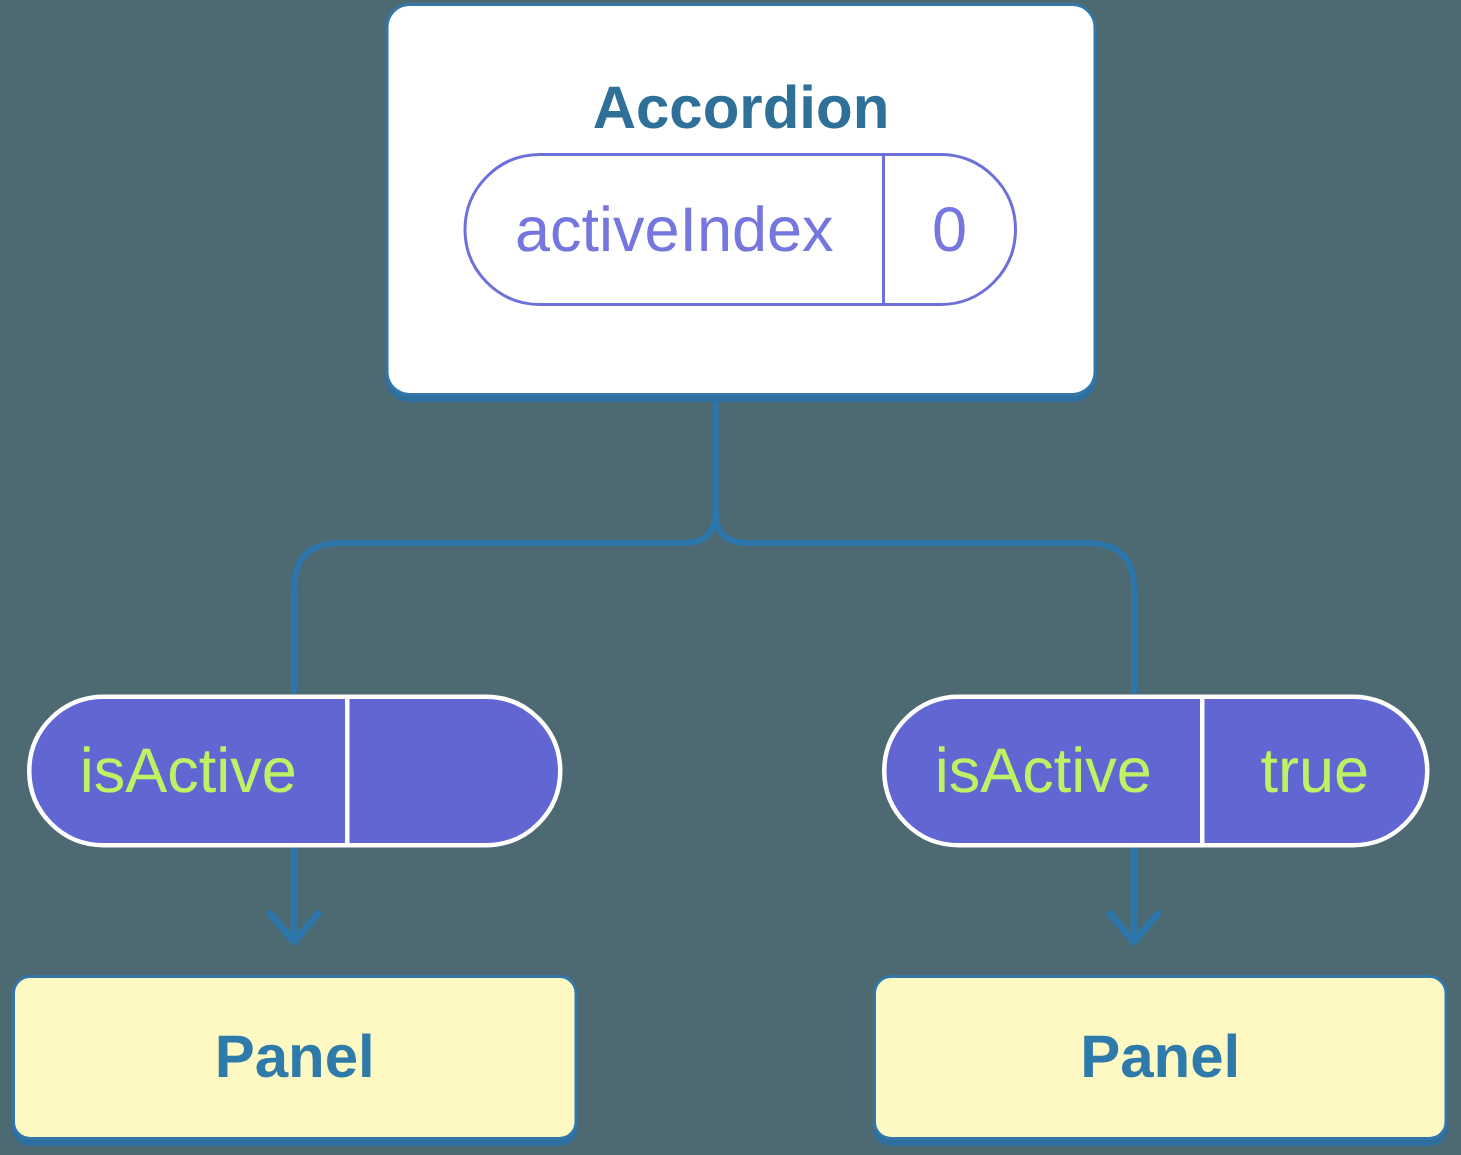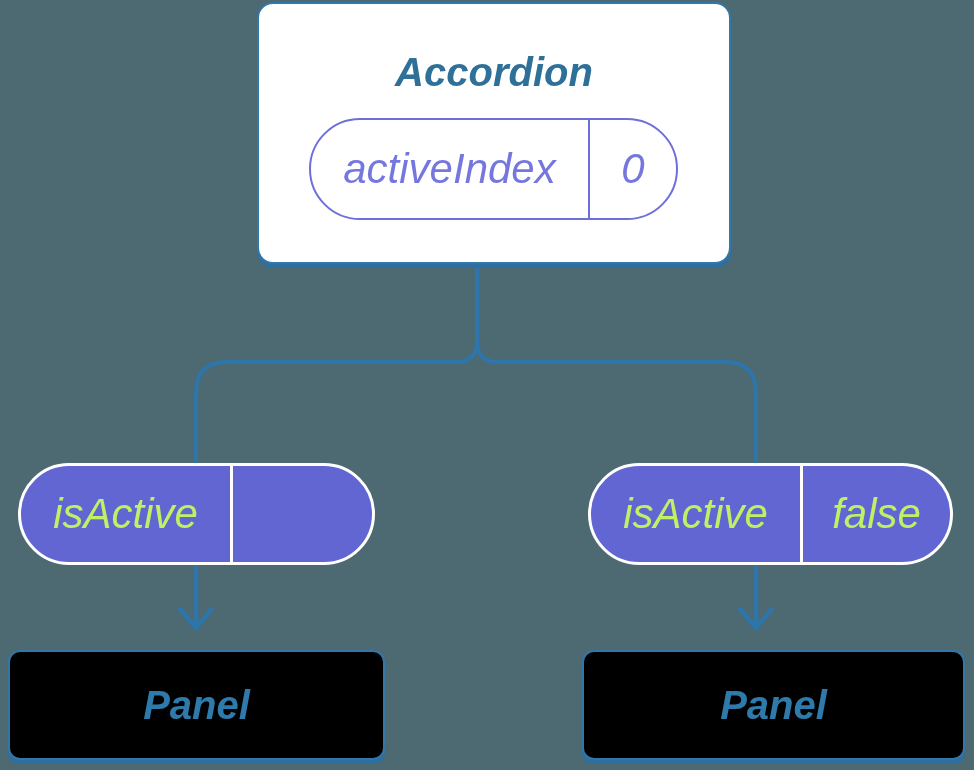--- a/index.html
+++ b/index.html
@@ -7,21 +7,20 @@
     padding: 0;
     background: #222;
   }
   .canvas {
     position: relative;
     width: 974px;
     height: 770px;
     overflow: hidden;
     background: var(--bg, #4d6972);
     font-family: "Liberation Sans", sans-serif;
-    font-style: italic;
   }
   .connectors {
     position: absolute;
     left: 0;
     top: 0;
     width: 974px;
     height: 770px;
     pointer-events: none;
   }
   .connectors path {
@@ -52,21 +51,21 @@
     top: 50px;
     width: 474px;
     text-align: center;
     font-size: 40px;
     font-weight: bold;
     color: var(--title-text, #2f7099);
   }
   .state-pill {
     position: absolute;
     left: 309px;
-    top: 118px;
+    top: 102px;
     width: 369px;
     height: 102px;
     box-sizing: border-box;
     background: #ffffff;
     border: 2px solid var(--prop-outline, #6e70da);
     border-radius: 51px;
     display: flex;
     align-items: stretch;
     font-size: 42px;
     color: var(--prop-text, #7577de);
@@ -110,21 +109,21 @@
     align-items: center;
     justify-content: center;
   }
   .prop-pill.left  { left: 18px;  width: 357px; }
   .prop-pill.right { left: 588px; width: 365px; }
   .panel-card {
     position: absolute;
     top: 650px;
     height: 110px;
     box-sizing: border-box;
-    background: #000000;
+    background: #fef9c3;
     border: 2px solid var(--card-border, #3377a9);
     border-radius: 12px;
     box-shadow: 0 4px 0 var(--card-shadow, #2d6f9f);
     display: flex;
     align-items: center;
     justify-content: center;
     font-size: 40px;
     font-weight: bold;
     color: var(--panel-text, #2e7aab);
   }
@@ -150,21 +149,21 @@
     <span class="seg-name">activeIndex</span>
     <span class="seg-value">0</span>
   </div>
 
   <div class="prop-pill left">
     <span class="seg-name">isActive</span>
   </div>
 
   <div class="prop-pill right">
     <span class="seg-name">isActive</span>
-    <span class="seg-value">false</span>
+    <span class="seg-value">true</span>
   </div>
 
   <div class="panel-card left">
     <span>Panel</span>
   </div>
 
   <div class="panel-card right">
     <span>Panel</span>
   </div>
 

